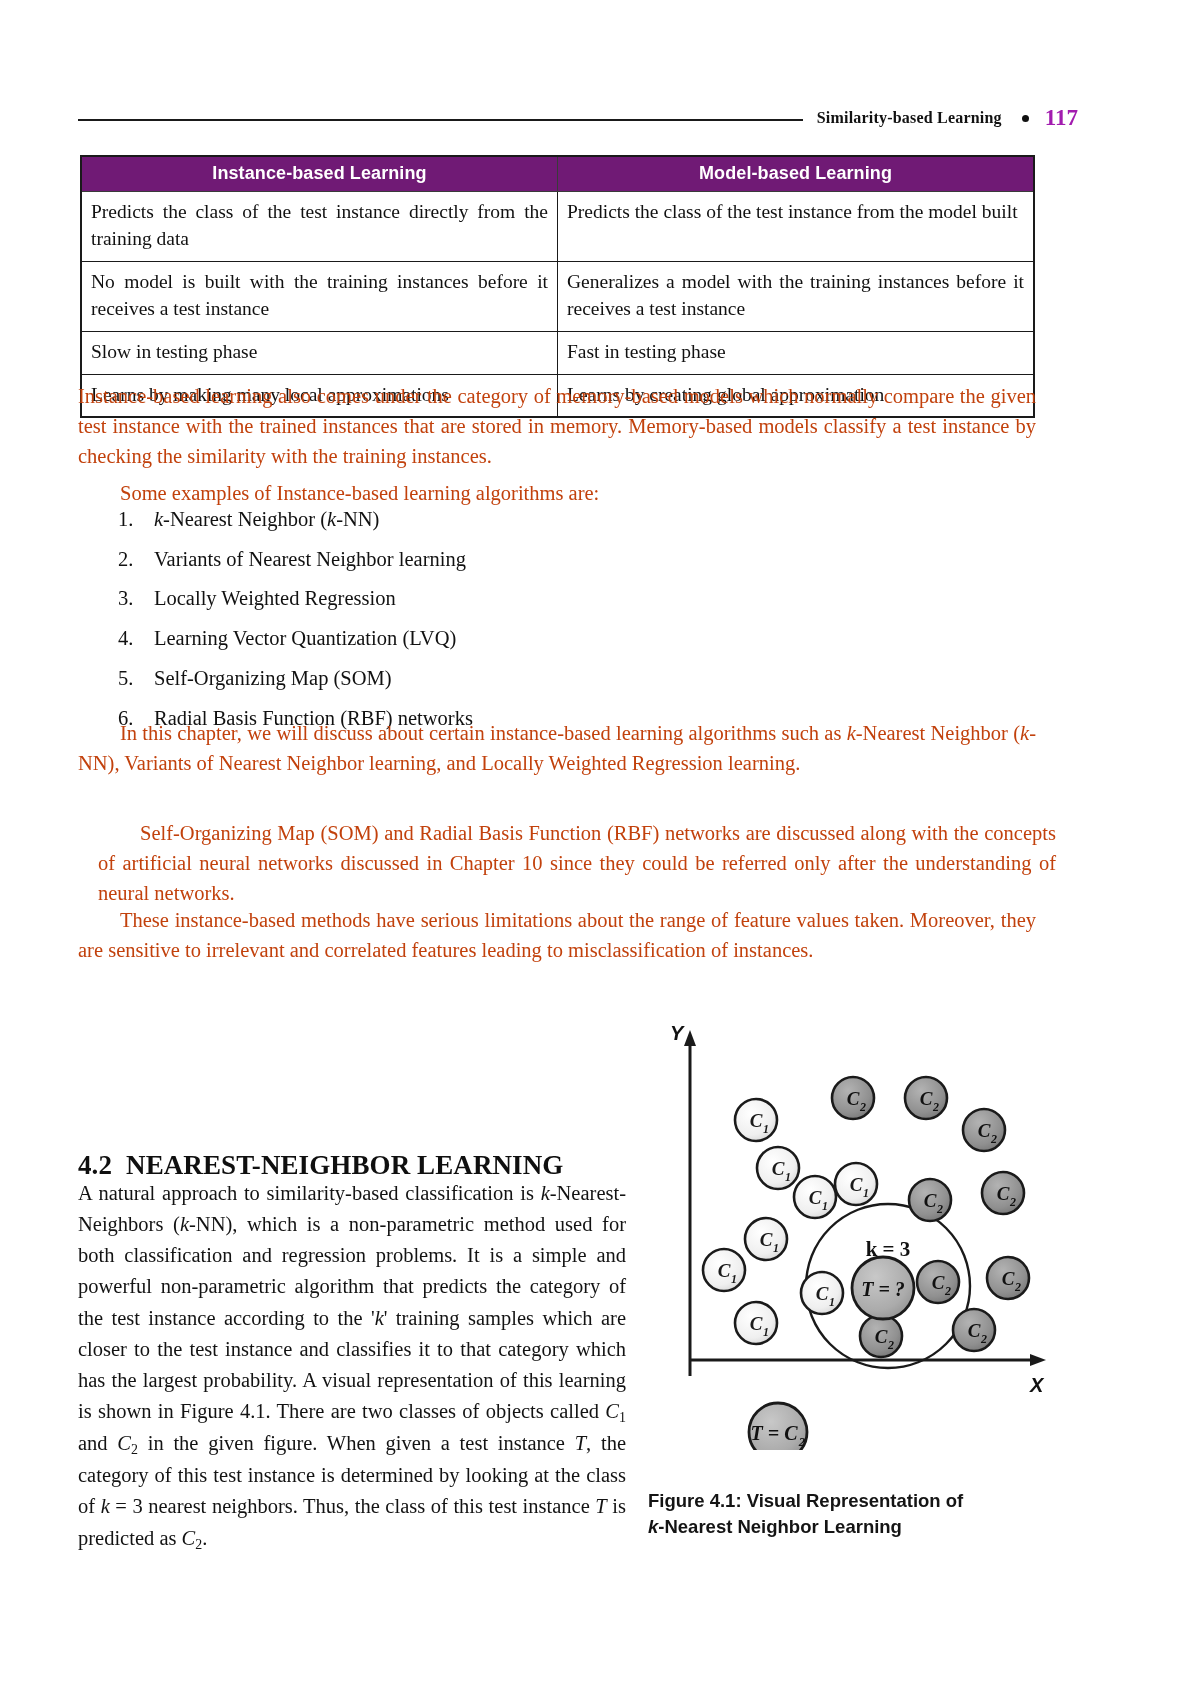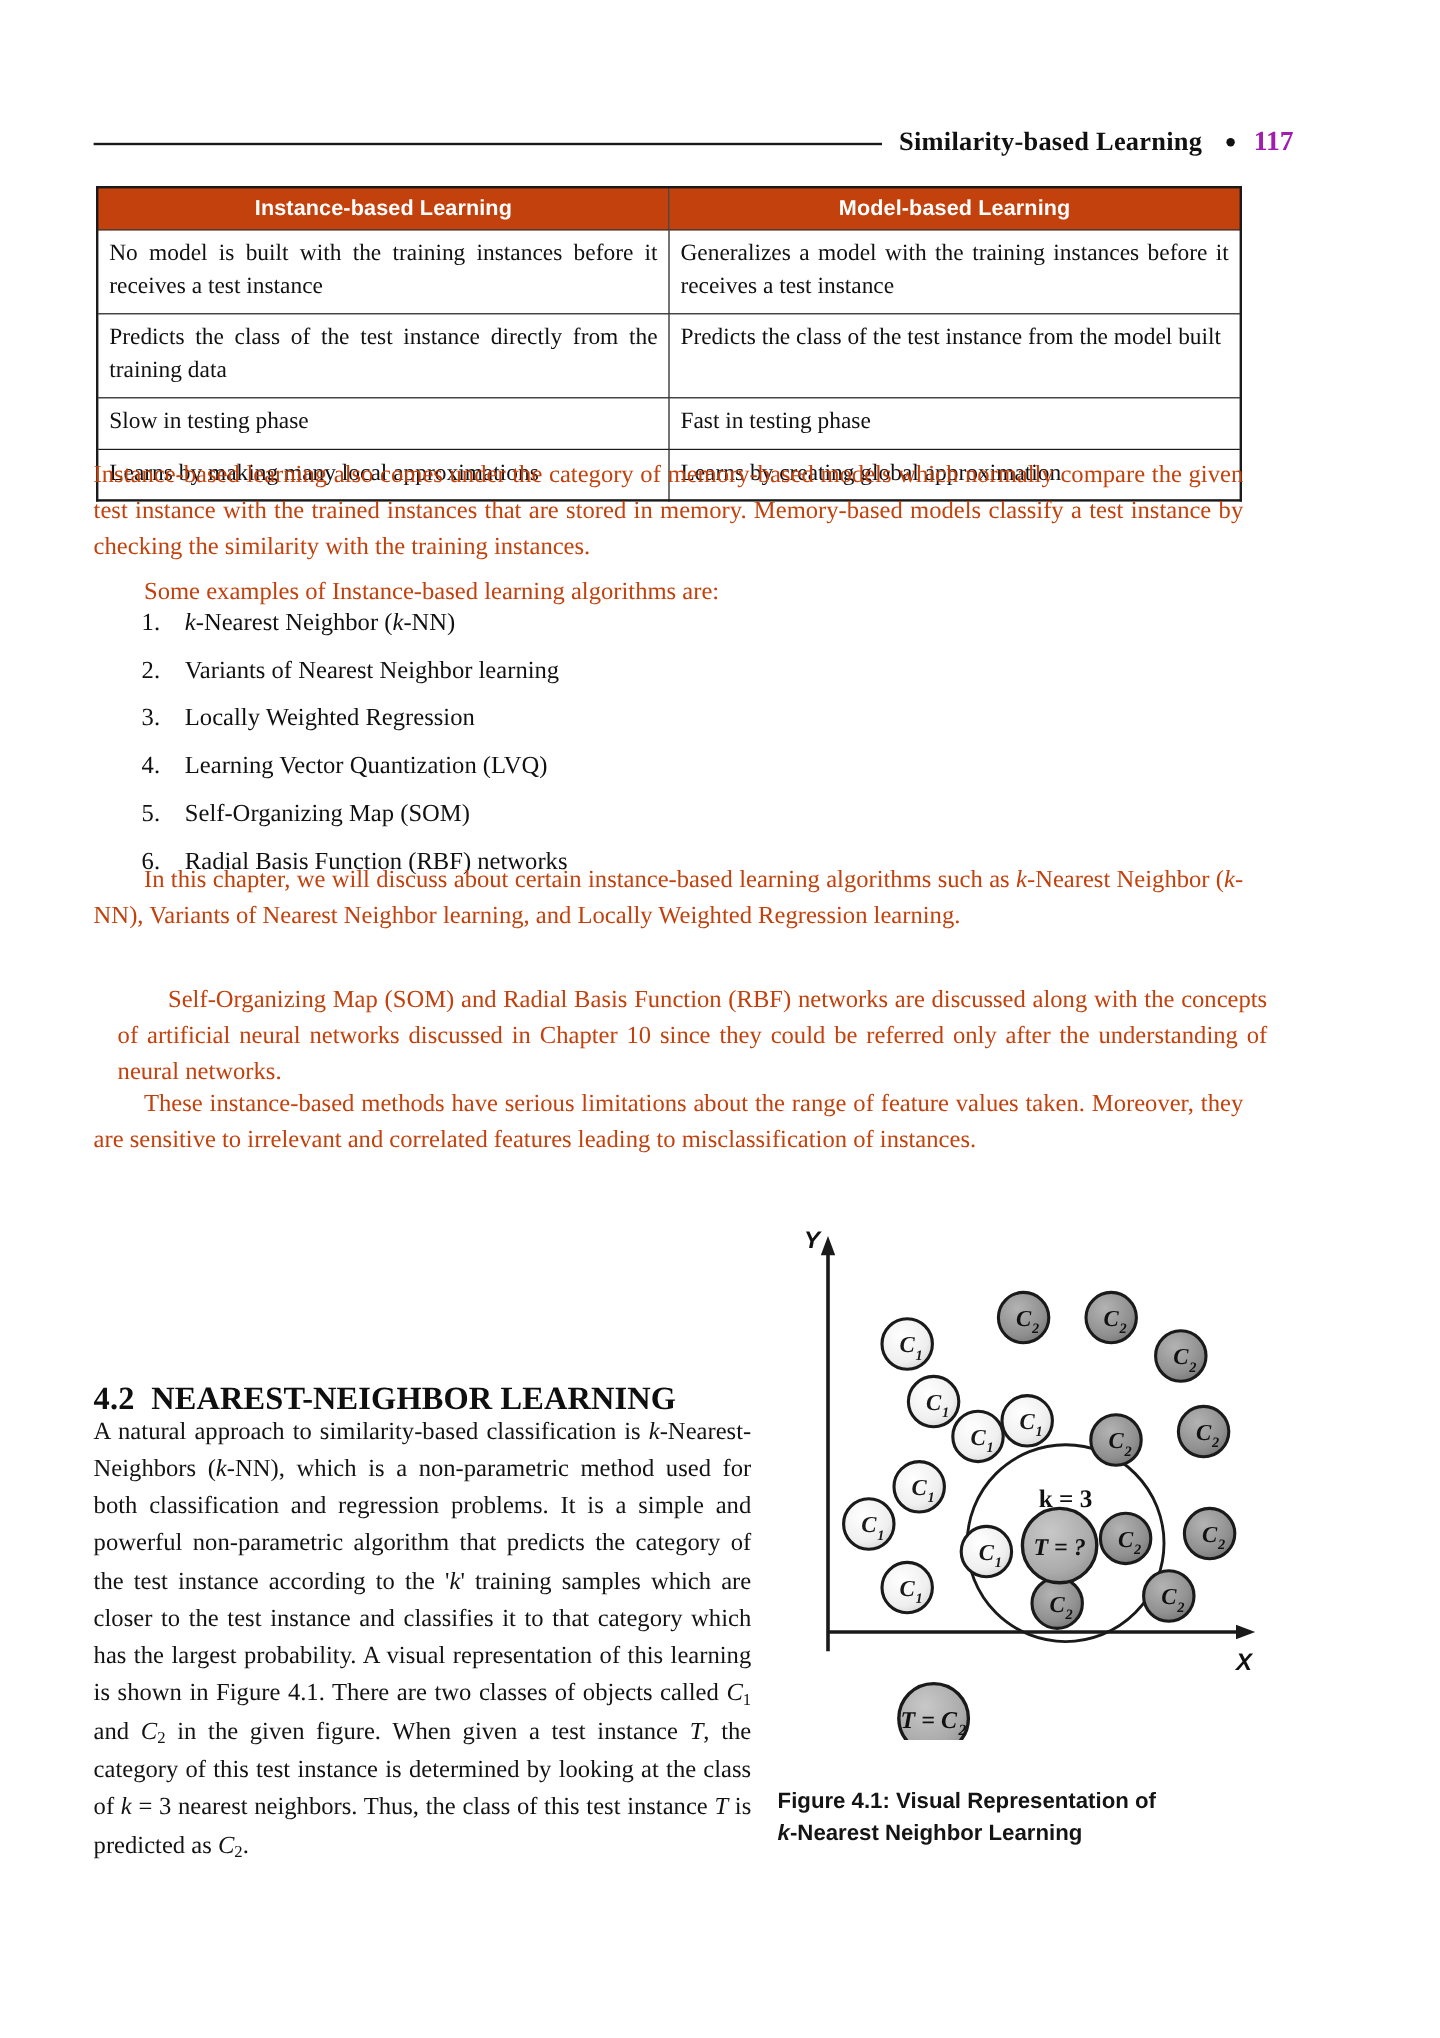--- a/index.html
+++ b/index.html
@@ -39,21 +39,21 @@
   .runhead-rule {
     flex: 1 1 auto;
     height: 2px;
     background: #1a1a1a;
     margin-right: 14px;
     margin-top: 3px;
   }
   .runhead-title {
     font-family: "Liberation Serif", serif;
     font-weight: bold;
-    font-size: 22px;
+    font-size: 16px;
     letter-spacing: .2px;
     white-space: nowrap;
     color: #111;
     text-align: center;
   }
   .runhead-dot {
     width: 7px; height: 7px;
     background: #111;
     border-radius: 50%;
     margin: 0 16px 0 20px;
@@ -71,21 +71,21 @@
   .cmp-table {
     position: absolute;
     left: 80px;
     top: 155px;
     width: 955px;
     border-collapse: collapse;
     table-layout: fixed;
     border: 2px solid #1a1a1a;
   }
   .cmp-table th {
-    background: #c2410c;
+    background: #701a75;
     color: #ffffff;
     font-family: "Liberation Sans", sans-serif;
     font-weight: bold;
     font-size: 18px;
     text-align: center;
     padding: 6px 6px 7px 6px;
     border: 1px solid #3a3a3a;
     letter-spacing: .1px;
   }
   .cmp-table td {
@@ -206,26 +206,26 @@
 
   <table class="cmp-table">
     <thead>
       <tr>
         <th style="width:50%">Instance-based Learning</th>
         <th style="width:50%">Model-based Learning</th>
       </tr>
     </thead>
     <tbody>
       <tr>
+        <td>Predicts the class of the test instance directly from the training data</td>
+        <td>Predicts the class of the test instance from the model built</td>
+      </tr>
+      <tr>
         <td>No model is built with the training instances before it receives a test instance</td>
         <td>Generalizes a model with the training instances before it receives a test instance</td>
-      </tr>
-      <tr>
-        <td>Predicts the class of the test instance directly from the training data</td>
-        <td>Predicts the class of the test instance from the model built</td>
       </tr>
       <tr>
         <td class="nojust">Slow in testing phase</td>
         <td class="nojust">Fast in testing phase</td>
       </tr>
       <tr>
         <td class="nojust">Learns by making many local approximations</td>
         <td class="nojust">Learns by creating global approximation</td>
       </tr>
     </tbody>

